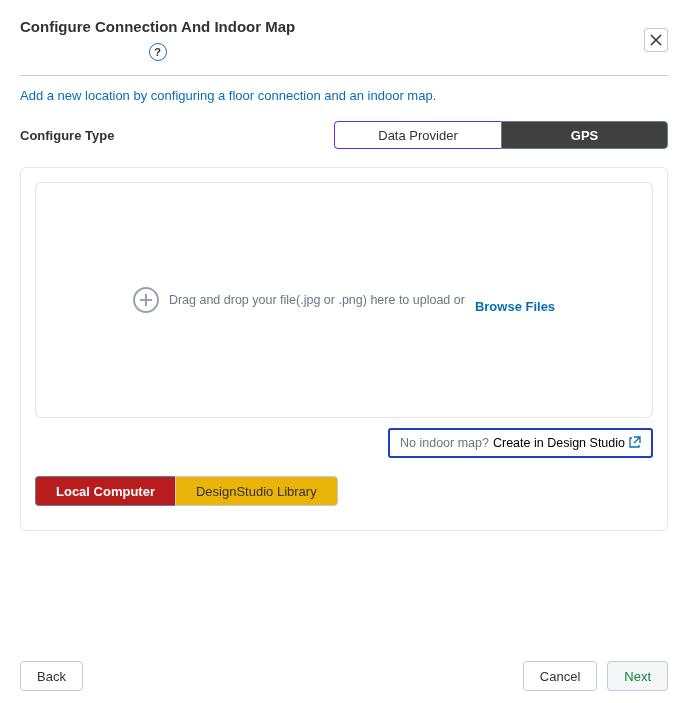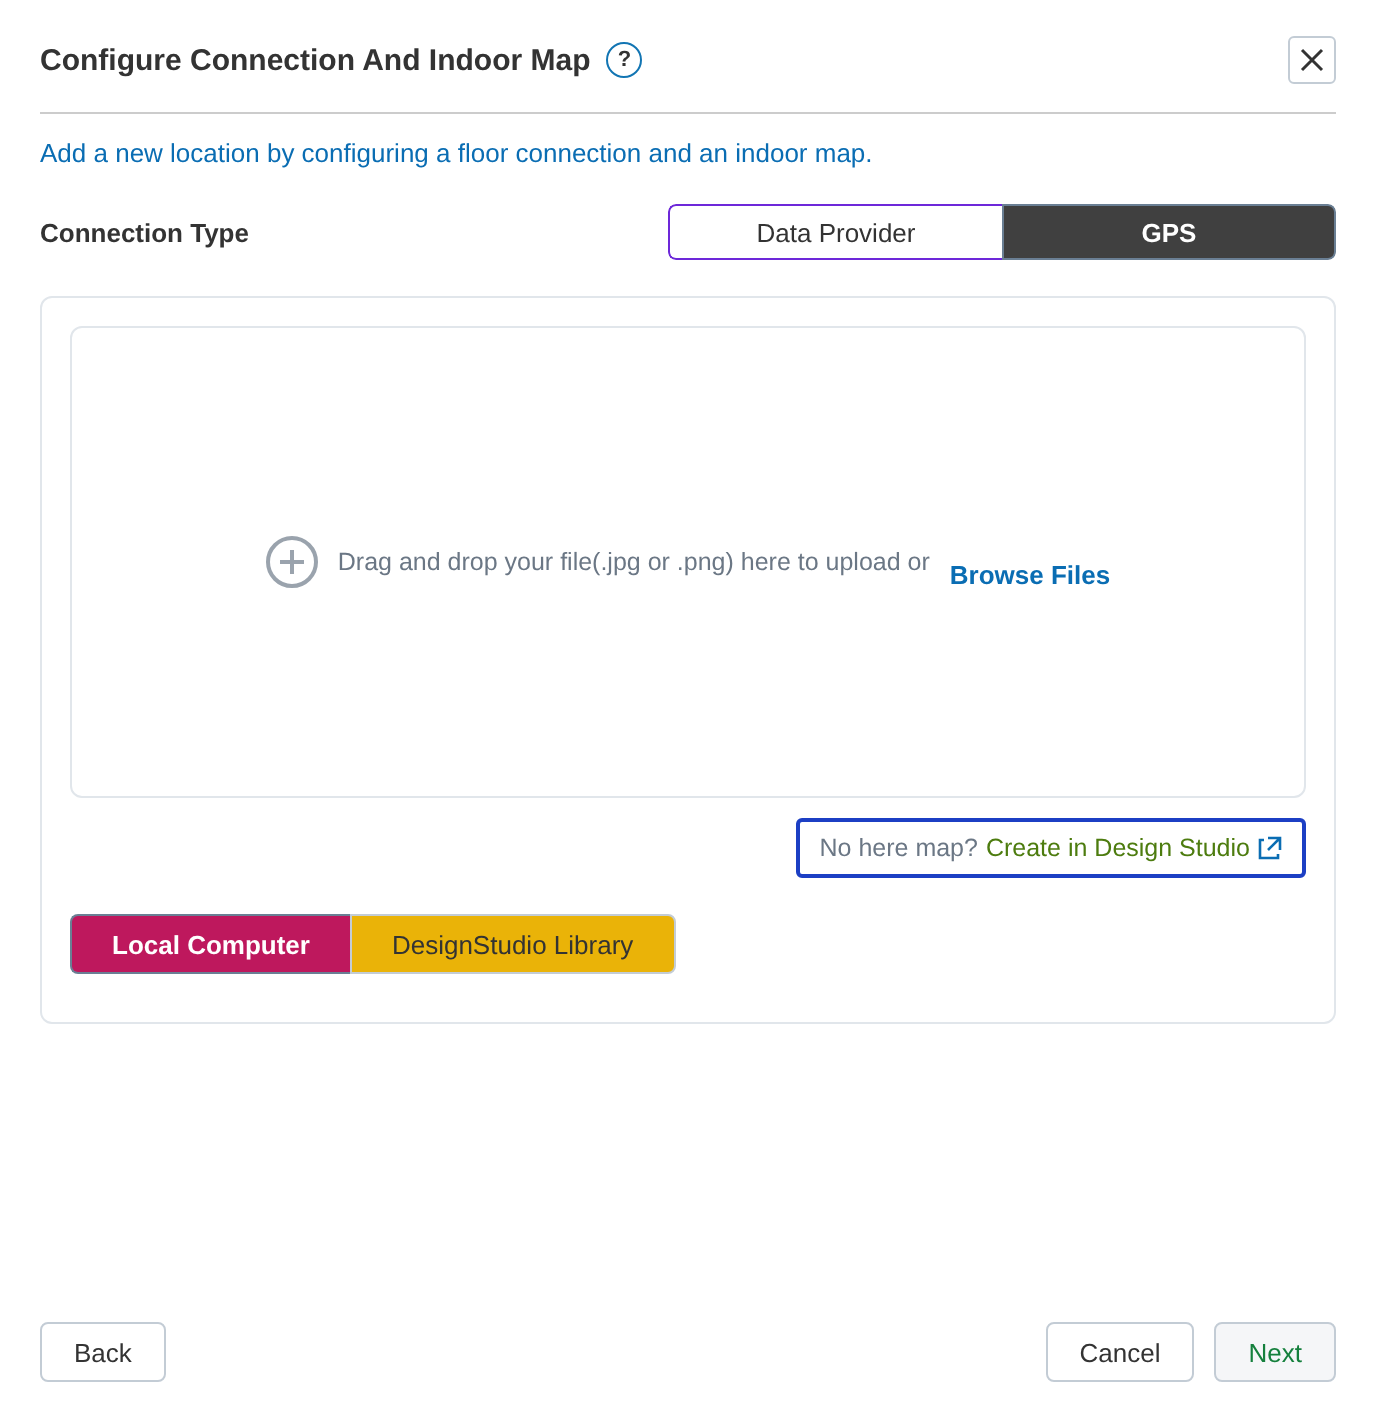--- a/index.html
+++ b/index.html
@@ -16,20 +16,21 @@
   }
   .header-row {
     display: flex;
     align-items: center;
     justify-content: space-between;
   }
   .title-wrap {
     display: flex;
     align-items: center;
     gap: 8px;
+    flex-direction: column;
   }
   .title {
     font-size: 15px;
     font-weight: 600;
     color: #333;
   }
   .help-icon {
     width: 18px;
     height: 18px;
     border: 1.5px solid #1275b3;
@@ -142,42 +143,42 @@
   .studio-box {
     border: 2px solid #1c3fc4;
     border-radius: 3px;
     padding: 6px 10px;
     display: flex;
     align-items: center;
     gap: 4px;
     font-size: 12.5px;
   }
   .studio-q { color: #6b7785; }
-  .studio-link { color: #4d7c0f; font-weight: 500; cursor: pointer; display: flex; align-items: center; gap: 4px; }
+  .studio-link { color: #000000; font-weight: 500; cursor: pointer; display: flex; align-items: flex-start; gap: 4px; }
   .studio-link svg { width: 12px; height: 12px; }
   .source-tabs {
     display: flex;
     margin-top: 18px;
   }
   .src-btn {
     height: 30px;
     padding: 0 20px;
     border: 1px solid #c3ccd5;
     background: #eab308;
     font-size: 13px;
     color: #333;
     display: flex;
     align-items: center;
     justify-content: center;
     cursor: pointer;
   }
   .src-btn:first-child { border-top-left-radius: 4px; border-bottom-left-radius: 4px; border-right: none; }
   .src-btn:last-child { border-top-right-radius: 4px; border-bottom-right-radius: 4px; }
   .src-btn.active {
-    background: #be185d;
+    background: #b91c1c;
     color: #fff;
     border-color: #6a7f94;
     font-weight: 600;
   }
   .footer {
     position: absolute;
     left: 20px;
     right: 20px;
     bottom: 12px;
     display: flex;
@@ -215,41 +216,41 @@
           <path d="M1 1 L11 11 M11 1 L1 11" stroke="#333" stroke-width="1.5" fill="none"></path>
         </svg>
     </div>
   </div>
 
   <div class="divider"></div>
 
   <div class="subtitle">Add a new location by configuring a floor connection and an indoor map.</div>
 
   <div class="conn-row">
-    <div class="conn-label">Connection Type</div>
+    <div class="conn-label">Configure Type</div>
     <div class="seg-group">
       <div class="seg-btn">Data Provider</div>
       <div class="seg-btn active">GPS</div>
     </div>
   </div>
 
   <div class="card">
     <div class="dropzone">
       <div class="plus-circle">
         <svg viewBox="0 0 14 14">
             <path d="M7 1 V13 M1 7 H13" stroke="#9aa3ad" stroke-width="2" fill="none"></path>
           </svg>
       </div>
       <div class="drop-text">Drag and drop your file(.jpg or .png) here to upload or</div>
       <div class="browse-link">Browse Files</div>
     </div>
 
     <div class="studio-row">
       <div class="studio-box">
-        <span class="studio-q">No here map?</span>
+        <span class="studio-q">No indoor map?</span>
         <span class="studio-link">
           <span>Create in Design Studio</span>
           <svg viewBox="0 0 12 12">
               <path d="M3 2 H1 V11 H10 V9 M5 1 H11 V7 M11 1 L5 7" stroke="#0a6db3" stroke-width="1.3" fill="none"></path>
             </svg>
         </span>
       </div>
     </div>
 
     <div class="source-tabs">

